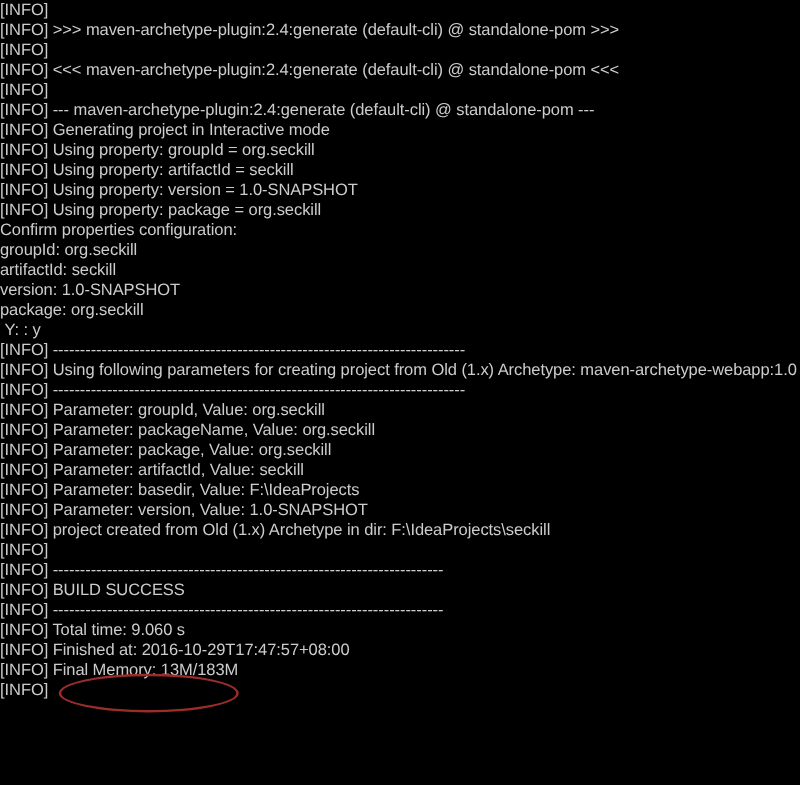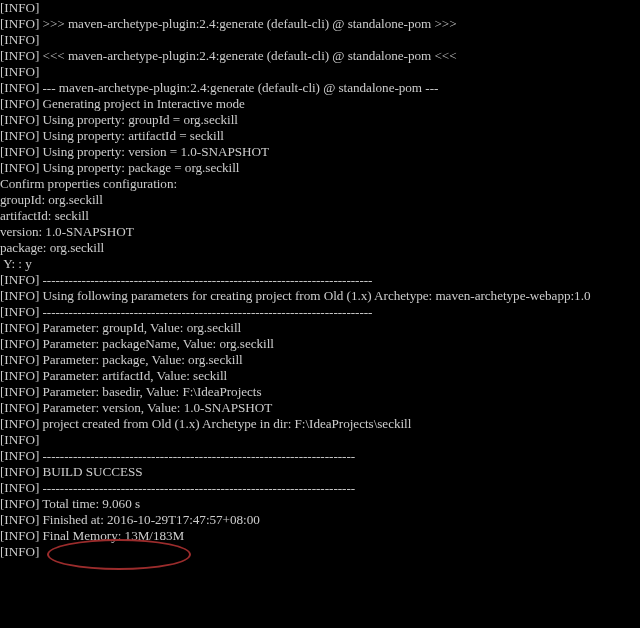--- a/index.html
+++ b/index.html
@@ -21,21 +21,21 @@
     overflow: hidden;
   }
   #console-output {
     position: absolute;
     left: 0;
     top: 0;
     width: 640px;
     padding: 0;
     margin: 0;
     color: #cccccc;
-    font-family: Liberation Serif, serif;
+    font-family: Liberation Sans, sans-serif;
     font-size: 13.2px;
     line-height: 16px;
     letter-spacing: -0.05px;
     white-space: pre-wrap;
     word-break: break-all;
     overflow-wrap: anywhere;
   }
   .annotation-layer {
     position: absolute;
     left: 0;

